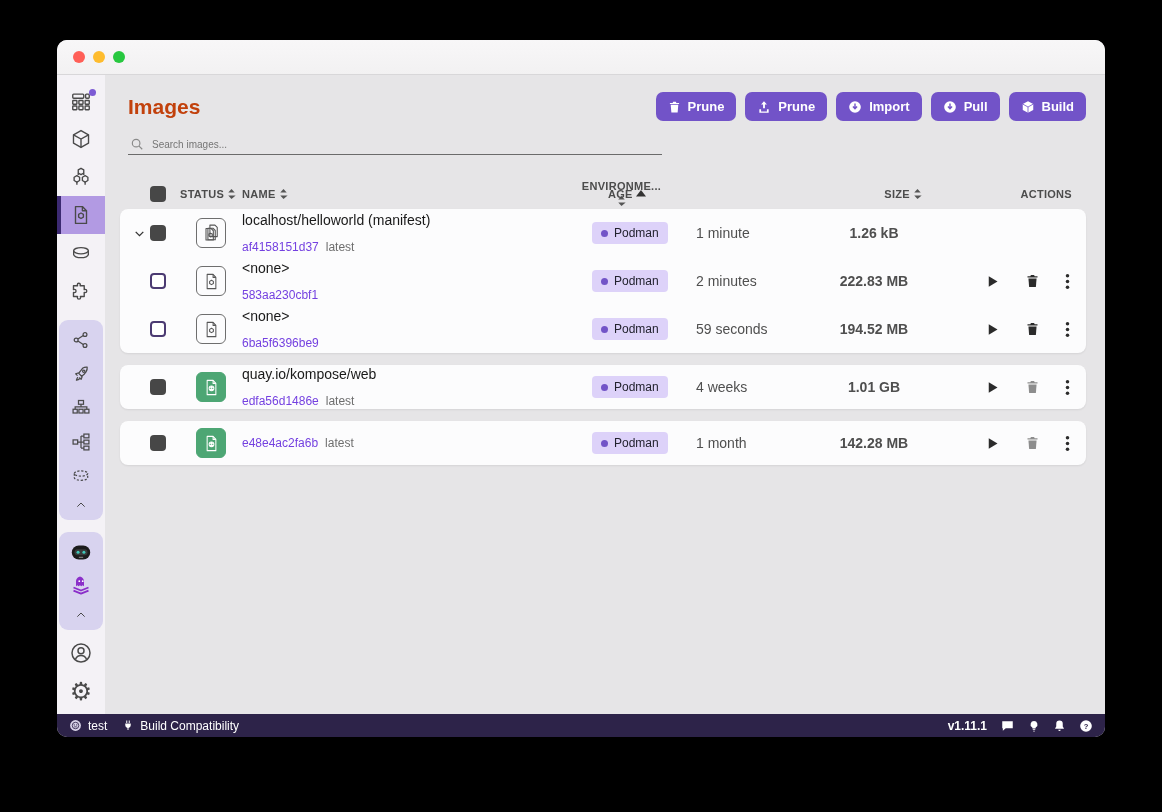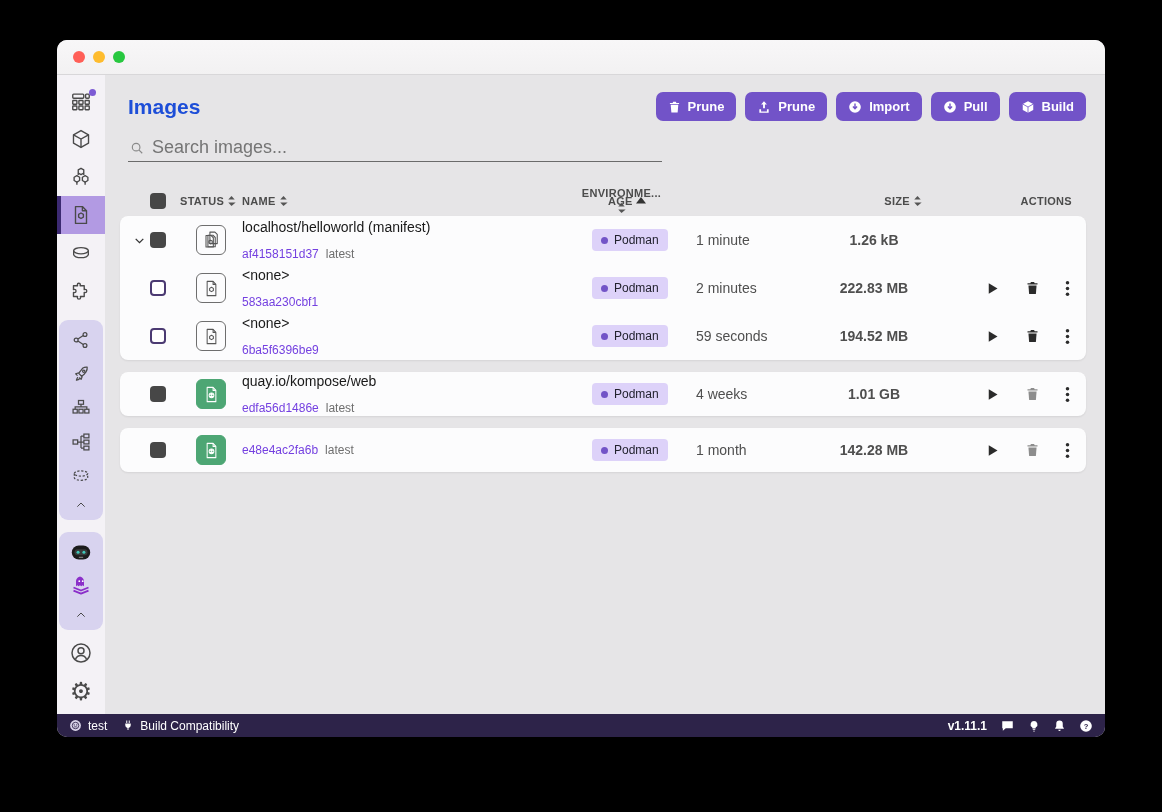--- a/index.html
+++ b/index.html
@@ -32,30 +32,30 @@
     display:flex; flex-direction:column; align-items:center; padding:3px 0; }
   .ext-item { width:44px; height:34px; display:flex; align-items:center; justify-content:center; cursor:pointer; }
   .ext-item svg { stroke:#4a4a4a; fill:none; stroke-width:1.5; }
   .ext-item.short { height:24px; }
   .sidebar-bottom { margin-top:auto; margin-bottom:4px; display:flex; flex-direction:column; align-items:center; }
   .gear-glyph { font-size:25px; color:#4a4a4a; line-height:1; }
 
   
   .main { flex:1 1 auto; background:#e6e5e7; padding:0 19px 0 15px; min-width:0; }
   .page-header { margin:17px 0 0 8px; display:flex; align-items:center; justify-content:space-between; }
-  .page-title { font-size:21px; font-weight:bold; color:#1d4ed8; }
+  .page-title { font-size:21px; font-weight:bold; color:#c2410c; }
   .toolbar { display:flex; gap:9px; }
   .btn { background:#7253c8; color:#fff; border:none; border-radius:7px; height:29px;
     padding:0 12px; font-size:13px; font-weight:bold; display:flex; align-items:center; gap:7px;
     font-family:"Liberation Sans", sans-serif; cursor:pointer; }
   .btn svg { flex:0 0 auto; }
 
   .search-row { margin:13px 0 0 8px; width:534px; border-bottom:1px solid #6b6b6b;
     display:flex; align-items:center; gap:8px; padding:3px 2px; }
-  .search-row input { flex:1; border:none; background:transparent; outline:none; font-size:18px;
+  .search-row input { flex:1; border:none; background:transparent; outline:none; font-size:10px;
     color:#a16207; font-family:"Liberation Sans", sans-serif; }
   .search-row input::placeholder { color:#757575; }
 
   
   .grid { display:grid; grid-template-columns:22px 30px 62px 1fr 104px 130px 96px 150px;
     align-items:center; }
   .table-header { margin-top:25px; padding:0 14px 0 8px; height:22px; }
   .th { font-size:11px; font-weight:bold; color:#4c4c4c; letter-spacing:.3px;
     display:flex; align-items:center; gap:3px; }
   .th.right { justify-content:flex-end; }

